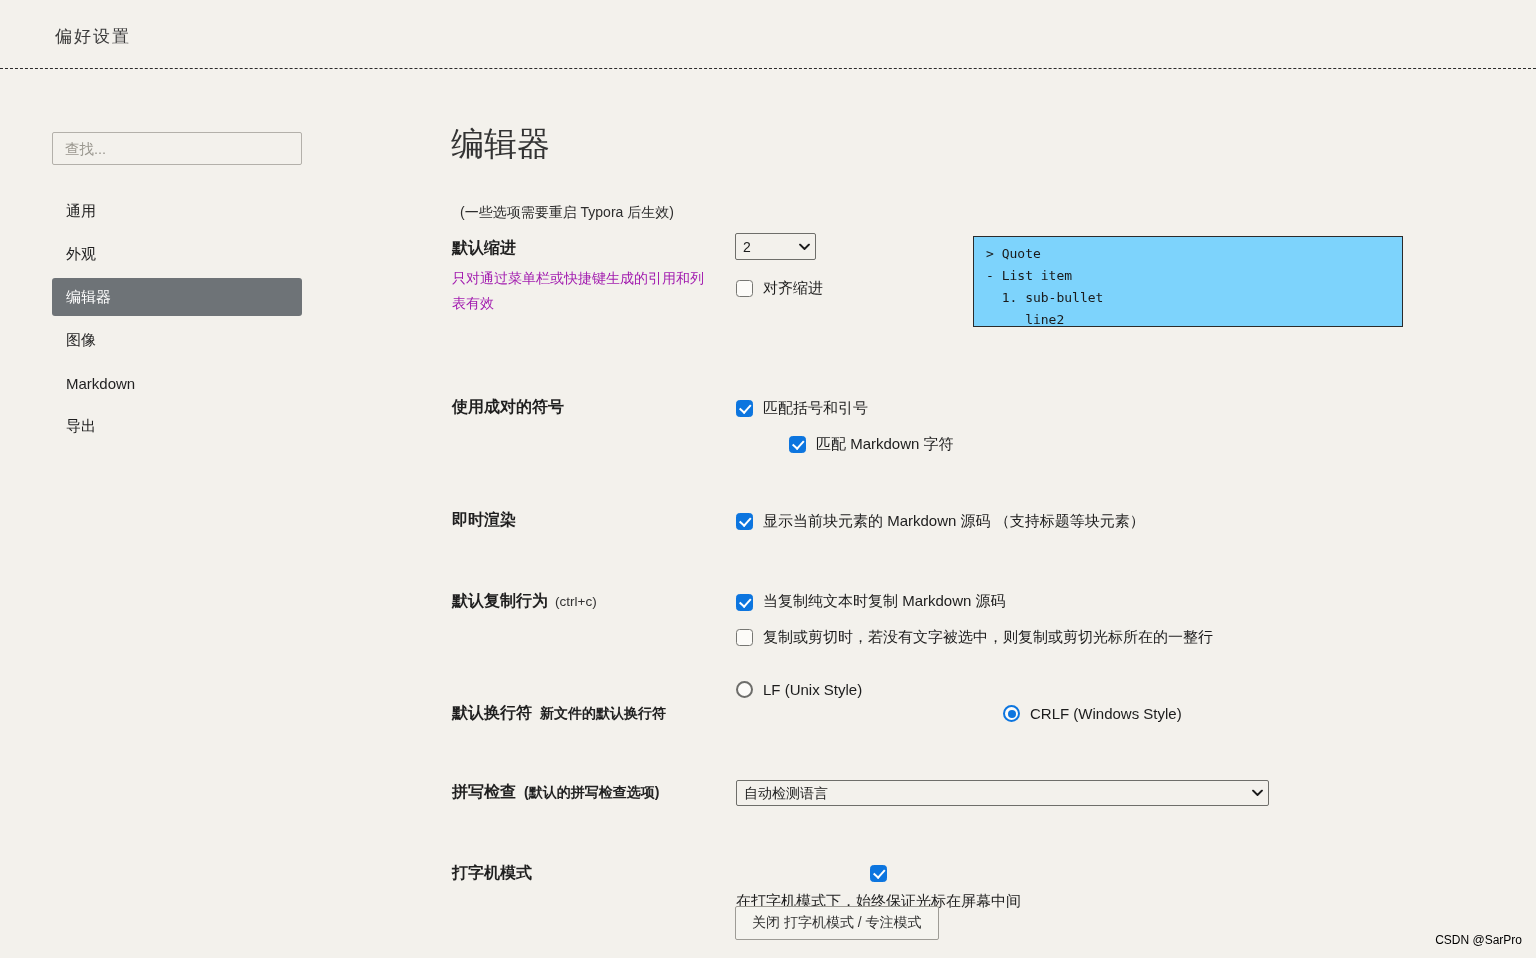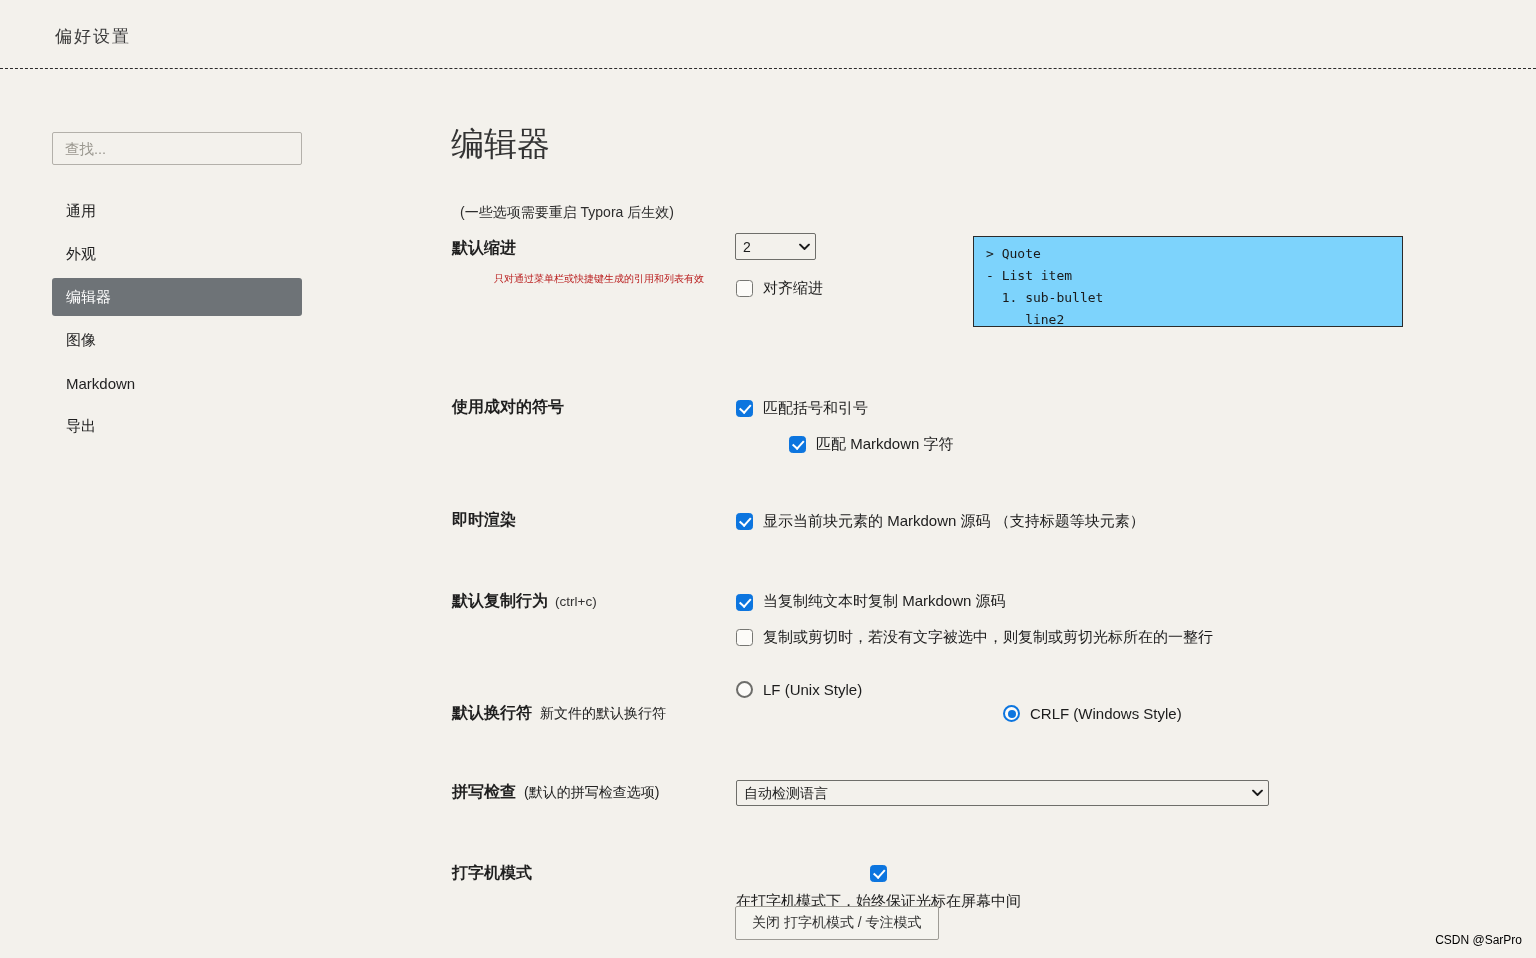--- a/index.html
+++ b/index.html
@@ -37,24 +37,24 @@
   }
   .nav li.selected { background:#6e7377; color:#ffffff; }
   
   .page-title {
     position:absolute; left:451px; top:122px;
     font-size:33px; font-weight:500; color:#333;
   }
   .restart-hint { position:absolute; left:460px; top:204px; font-size:14px; color:#2d2d2d; }
   .row-label { position:absolute; font-size:16px; font-weight:700; color:#1f1f1f; white-space:nowrap; }
   .row-label .shortcut { font-size:13.5px; font-weight:400; color:#333; margin-left:7px; }
-  .row-label .subnote { font-size:14px; font-weight:400; color:#222; margin-left:8px; }
+  .row-label .subnote { font-size:14px; font-weight:700; color:#222; margin-left:8px; }
   .row-note {
     position:absolute; left:452px; width:252px;
-    font-size:10px; line-height:25px; color:#b91c1c;text-align:right;
+    font-size:14px; line-height:25px; color:#a21caf;
   }
   
   .opt { position:absolute; display:flex; align-items:center; gap:10px; font-size:15px; color:#1c1c1c; white-space:nowrap; }
   input[type="checkbox"] {
     appearance:none; -webkit-appearance:none; position:relative;
     width:17px; height:17px; flex:0 0 17px;
     border:1.5px solid #767672; border-radius:3.5px; background:#fcfbf8; cursor:pointer;
   }
   input[type="checkbox"]:checked { background:#0c75df; border-color:#0c75df; }
   input[type="checkbox"]:checked::after {

